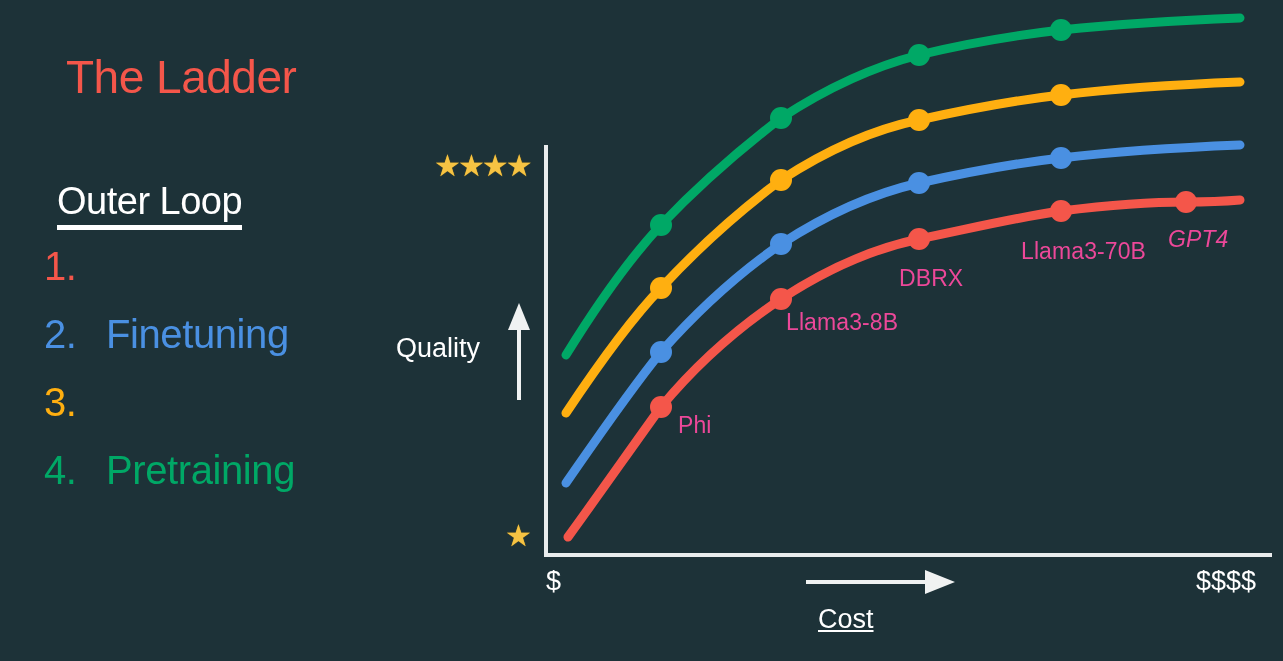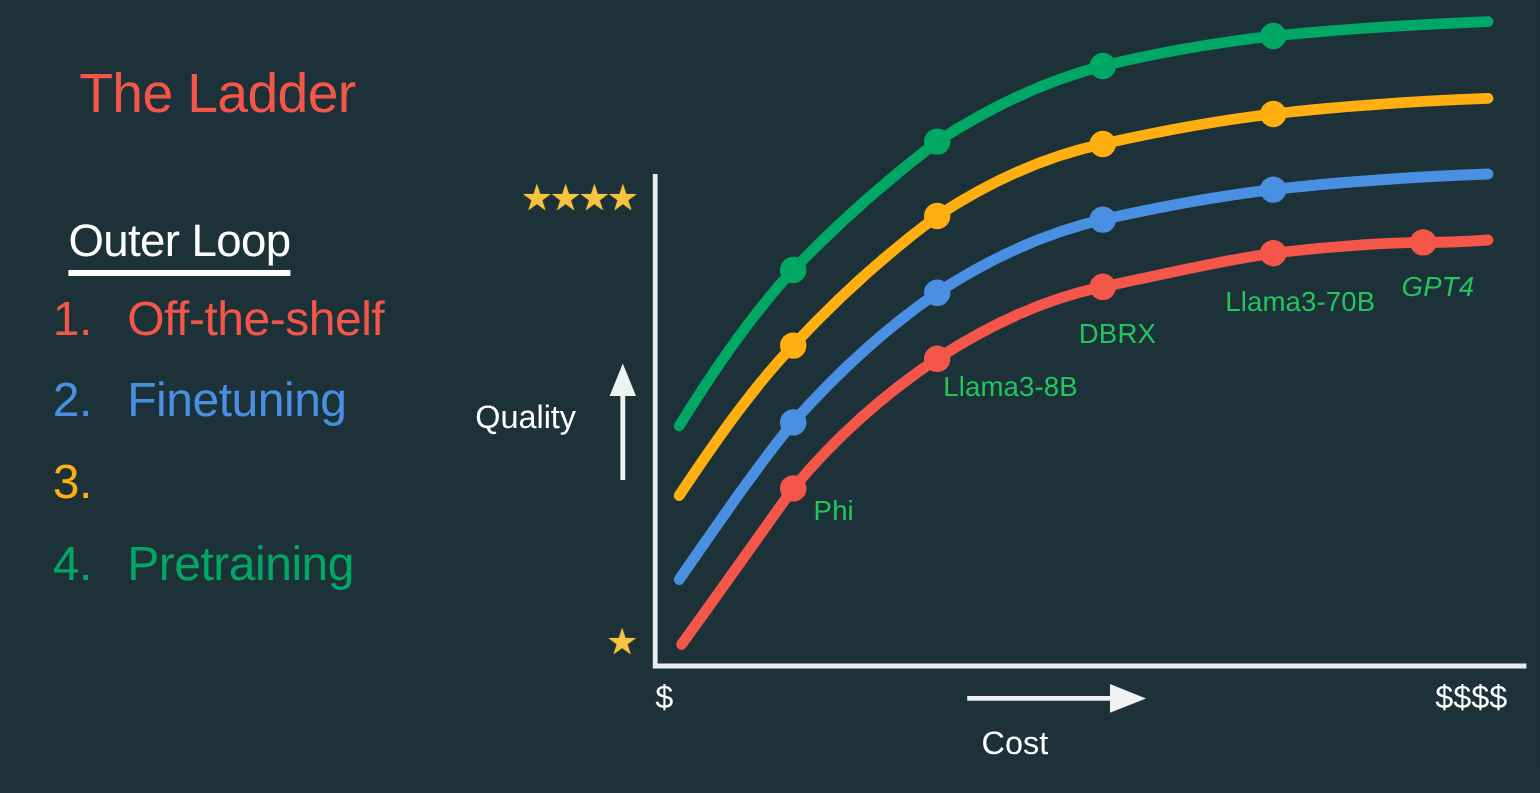--- a/index.html
+++ b/index.html
@@ -108,27 +108,27 @@
   .arrow-head { fill: #f0f2f2; }
 
   .axis-caption {
     position: absolute;
     color: #ffffff;
     font-size: 27px;
     font-weight: 400;
     white-space: nowrap;
   }
   #quality-label { left: 396px; top: 333px; }
-  #cost-label    { left: 818px; top: 604px; }
+  #cost-label    { left: 818px; top: 604px; text-decoration: underline; }
   #cost-low      { left: 546px; top: 566px; }
   #cost-high     { left: 1196px; top: 566px; }
 
   .point-label {
     position: absolute;
-    color: #22c55e;
+    color: #ec4899;
     font-size: 23px;
     font-weight: 400;
     white-space: nowrap;
     letter-spacing: 0.1px;
   }
   #label-phi          { left: 678px; top: 412px; }
   #label-llama3-8b    { left: 786px; top: 309px; }
   #label-dbrx         { left: 899px; top: 265px; }
   #label-llama3-70b   { left: 1021px; top: 238px; }
   #label-gpt4         { left: 1168px; top: 226px; font-style: italic; }
@@ -154,21 +154,20 @@
 <div id="slide" style="background: rgb(29, 50, 56);">
 
   <div id="left-panel">
     <div id="deck-title">The Ladder</div>
 
     <div id="outer-loop-heading">Outer Loop</div>
 
     <ul id="ladder-list">
       <li class="ladder-item" style="color: rgb(244, 86, 74);">
         <span class="ladder-num">1.</span>
-        <span class="ladder-label">Off-the-shelf</span>
       </li>
       <li class="ladder-item" style="color: rgb(74, 144, 226);">
         <span class="ladder-num">2.</span>
         <span class="ladder-label">Finetuning</span>
       </li>
       <li class="ladder-item" style="color: rgb(255, 175, 16);">
         <span class="ladder-num">3.</span>
       </li>
       <li class="ladder-item" style="color: rgb(0, 168, 102);">
         <span class="ladder-num">4.</span>

